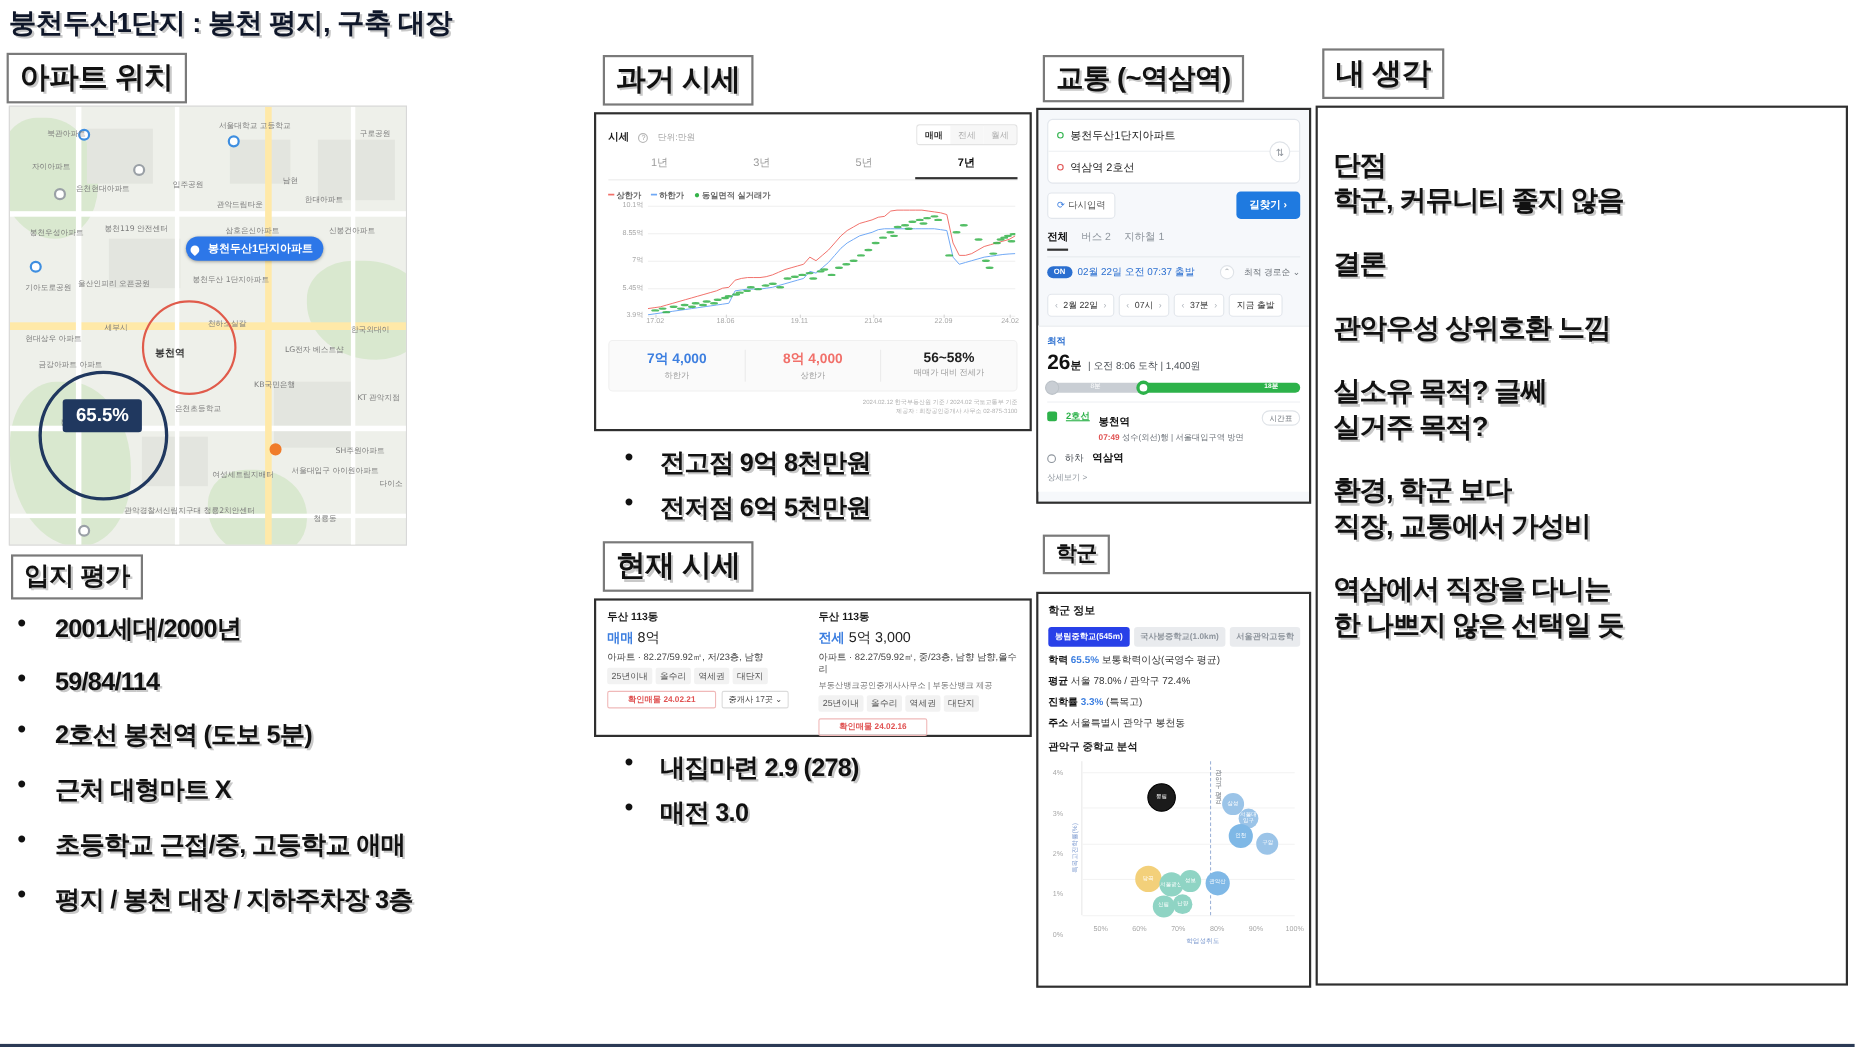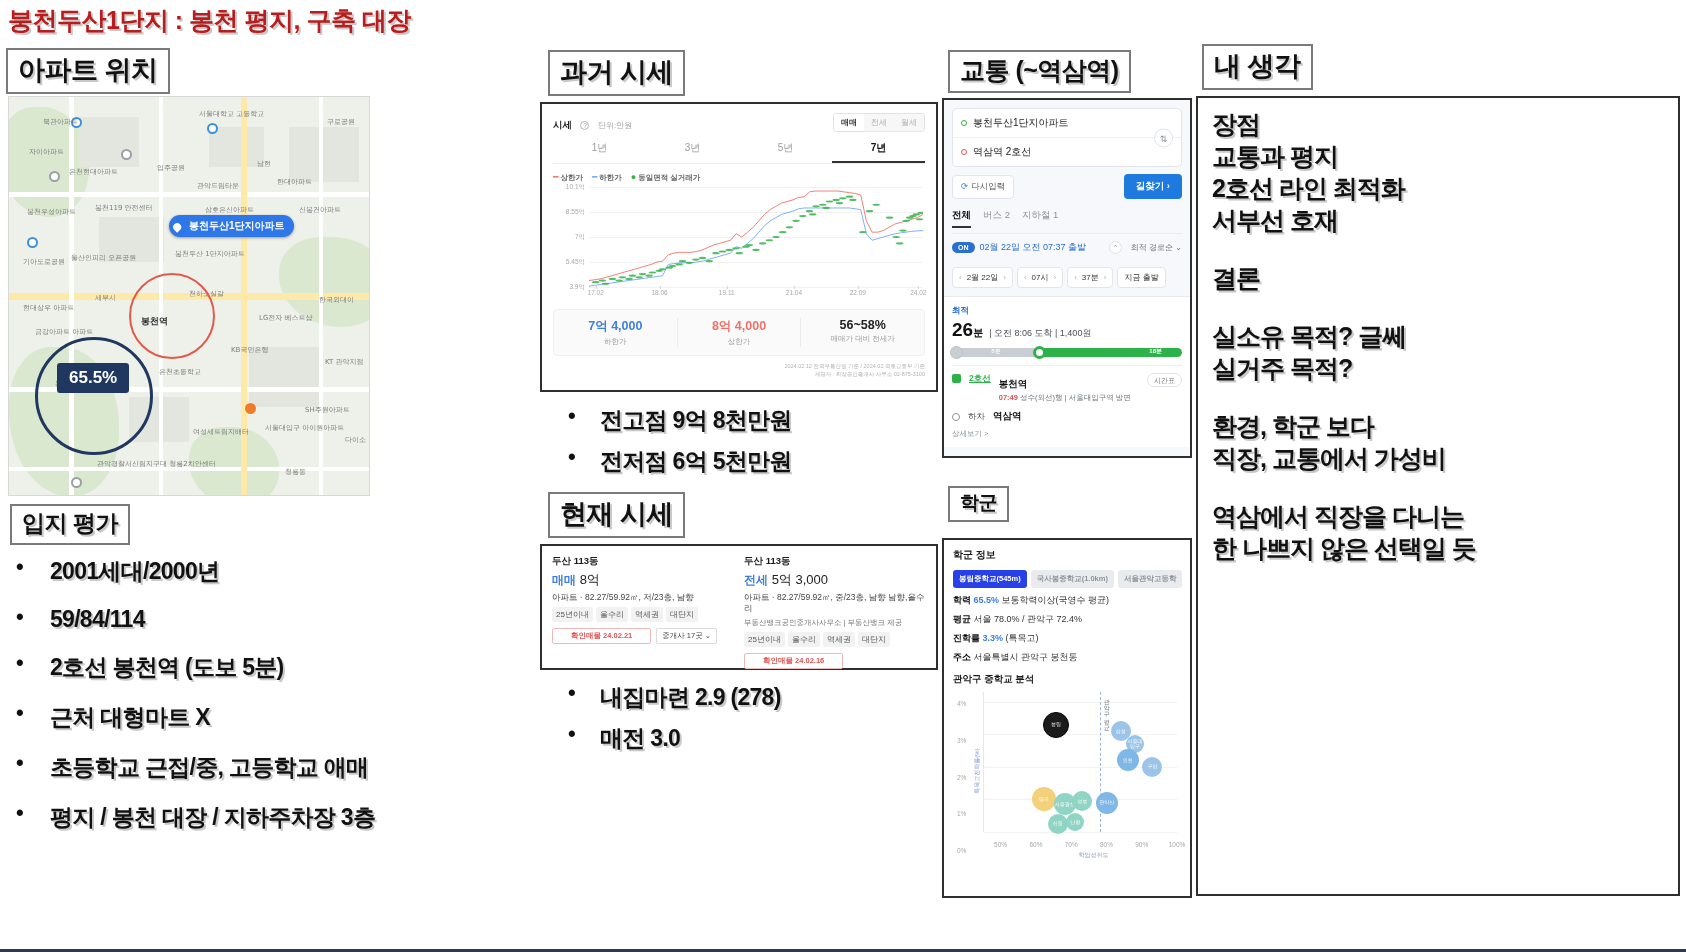--- a/index.html
+++ b/index.html
@@ -17,21 +17,21 @@
     display: inline-block;
     border: 2px solid #7a7a7a;
     background: #fff;
     padding: 2px 10px 4px 10px;
     font-weight: 900;
     color: #111;
     letter-spacing: -0.5px;
     text-shadow: 2px 2px 0 #c9c9c9;
   }
   .plain-title {
-    font-weight: 900; color: #b91c1c; letter-spacing: -0.5px;
+    font-weight: 900; color: #0f172a; letter-spacing: -0.5px;
     text-shadow: 2px 2px 0 #c9c9c9;
   }
 
   
   #doc-title { position: absolute; left: 8px; top: 4px; font-size: 25px; }
 
   #loc-heading { position: absolute; left: 6px; top: 48px; font-size: 27px; }
 
   #map-card {
     position: absolute; left: 8px; top: 96px; width: 362px; height: 400px;
@@ -410,21 +410,21 @@
   <div class="mp-lbl" style="left:250px;top:216px;">LG전자
 베스트샵</div>
   <div class="mp-lbl" style="left:310px;top:198px;">한국외대이</div>
   <div class="mp-lbl" style="left:26px;top:230px;">금강아파트
 아파트</div>
   <div class="mp-lbl" style="left:222px;top:248px;">KB국민은행</div>
   <div class="mp-lbl" style="left:316px;top:260px;">KT 관악지점</div>
   <div class="mp-lbl" style="left:256px;top:326px;">서울대입구
 아이원아파트</div>
   <div class="mp-lbl" style="left:276px;top:370px;">청룡동</div>
-  <div class="mp-lbl" style="left:88px;top:362px;">관악경찰서신림지구대
+  <div class="mp-lbl" style="left:104px;top:362px;">관악경찰서신림지구대
 청룡2치안센터</div>
   <div class="mp-lbl" style="left:184px;top:330px;">여성세트림지배터</div>
   <div class="mp-lbl" style="left:296px;top:308px;">SH주원아파트</div>
   <div class="mp-lbl" style="left:336px;top:338px;">다이소</div>
   <div class="mp-lbl" style="left:46px;top:282px;">봉림중학교</div>
   <div class="mp-lbl" style="left:150px;top:270px;">은천초등학교</div>
 
   <div id="mp-circle-red"></div>
   <div id="mp-circle-navy"></div>
   <div id="mp-pin">봉천두산1단지아파트</div>
@@ -782,24 +782,23 @@
       <div class="sx" style="left: 82.9091px;">60%</div>
       <div class="sx" style="left: 118.182px;">70%</div>
       <div class="sx" style="left: 153.455px;">80%</div>
       <div class="sx" style="left: 188.727px;">90%</div>
       <div class="sx" style="left: 224px;">100%</div>
     </div>
 </div>
 
 <div class="chip" id="op-heading">내 생각</div>
 <div id="opinion-card">
-  <p>장점
-교통과 평지
-2호선 라인 최적화
-서부선 호재</p>
+  <p class="gap">단점
+학군, 커뮤니티 좋지 않음</p>
   <p class="gap">결론</p>
+  <p class="gap">관악우성 상위호환 느낌</p>
   <p class="gap">실소유 목적? 글쎄
 실거주 목적?</p>
   <p class="gap">환경, 학군 보다
 직장, 교통에서 가성비</p>
   <p class="gap">역삼에서 직장을 다니는
 한 나쁘지 않은 선택일 듯</p>
 </div>
 
 </body></html>

